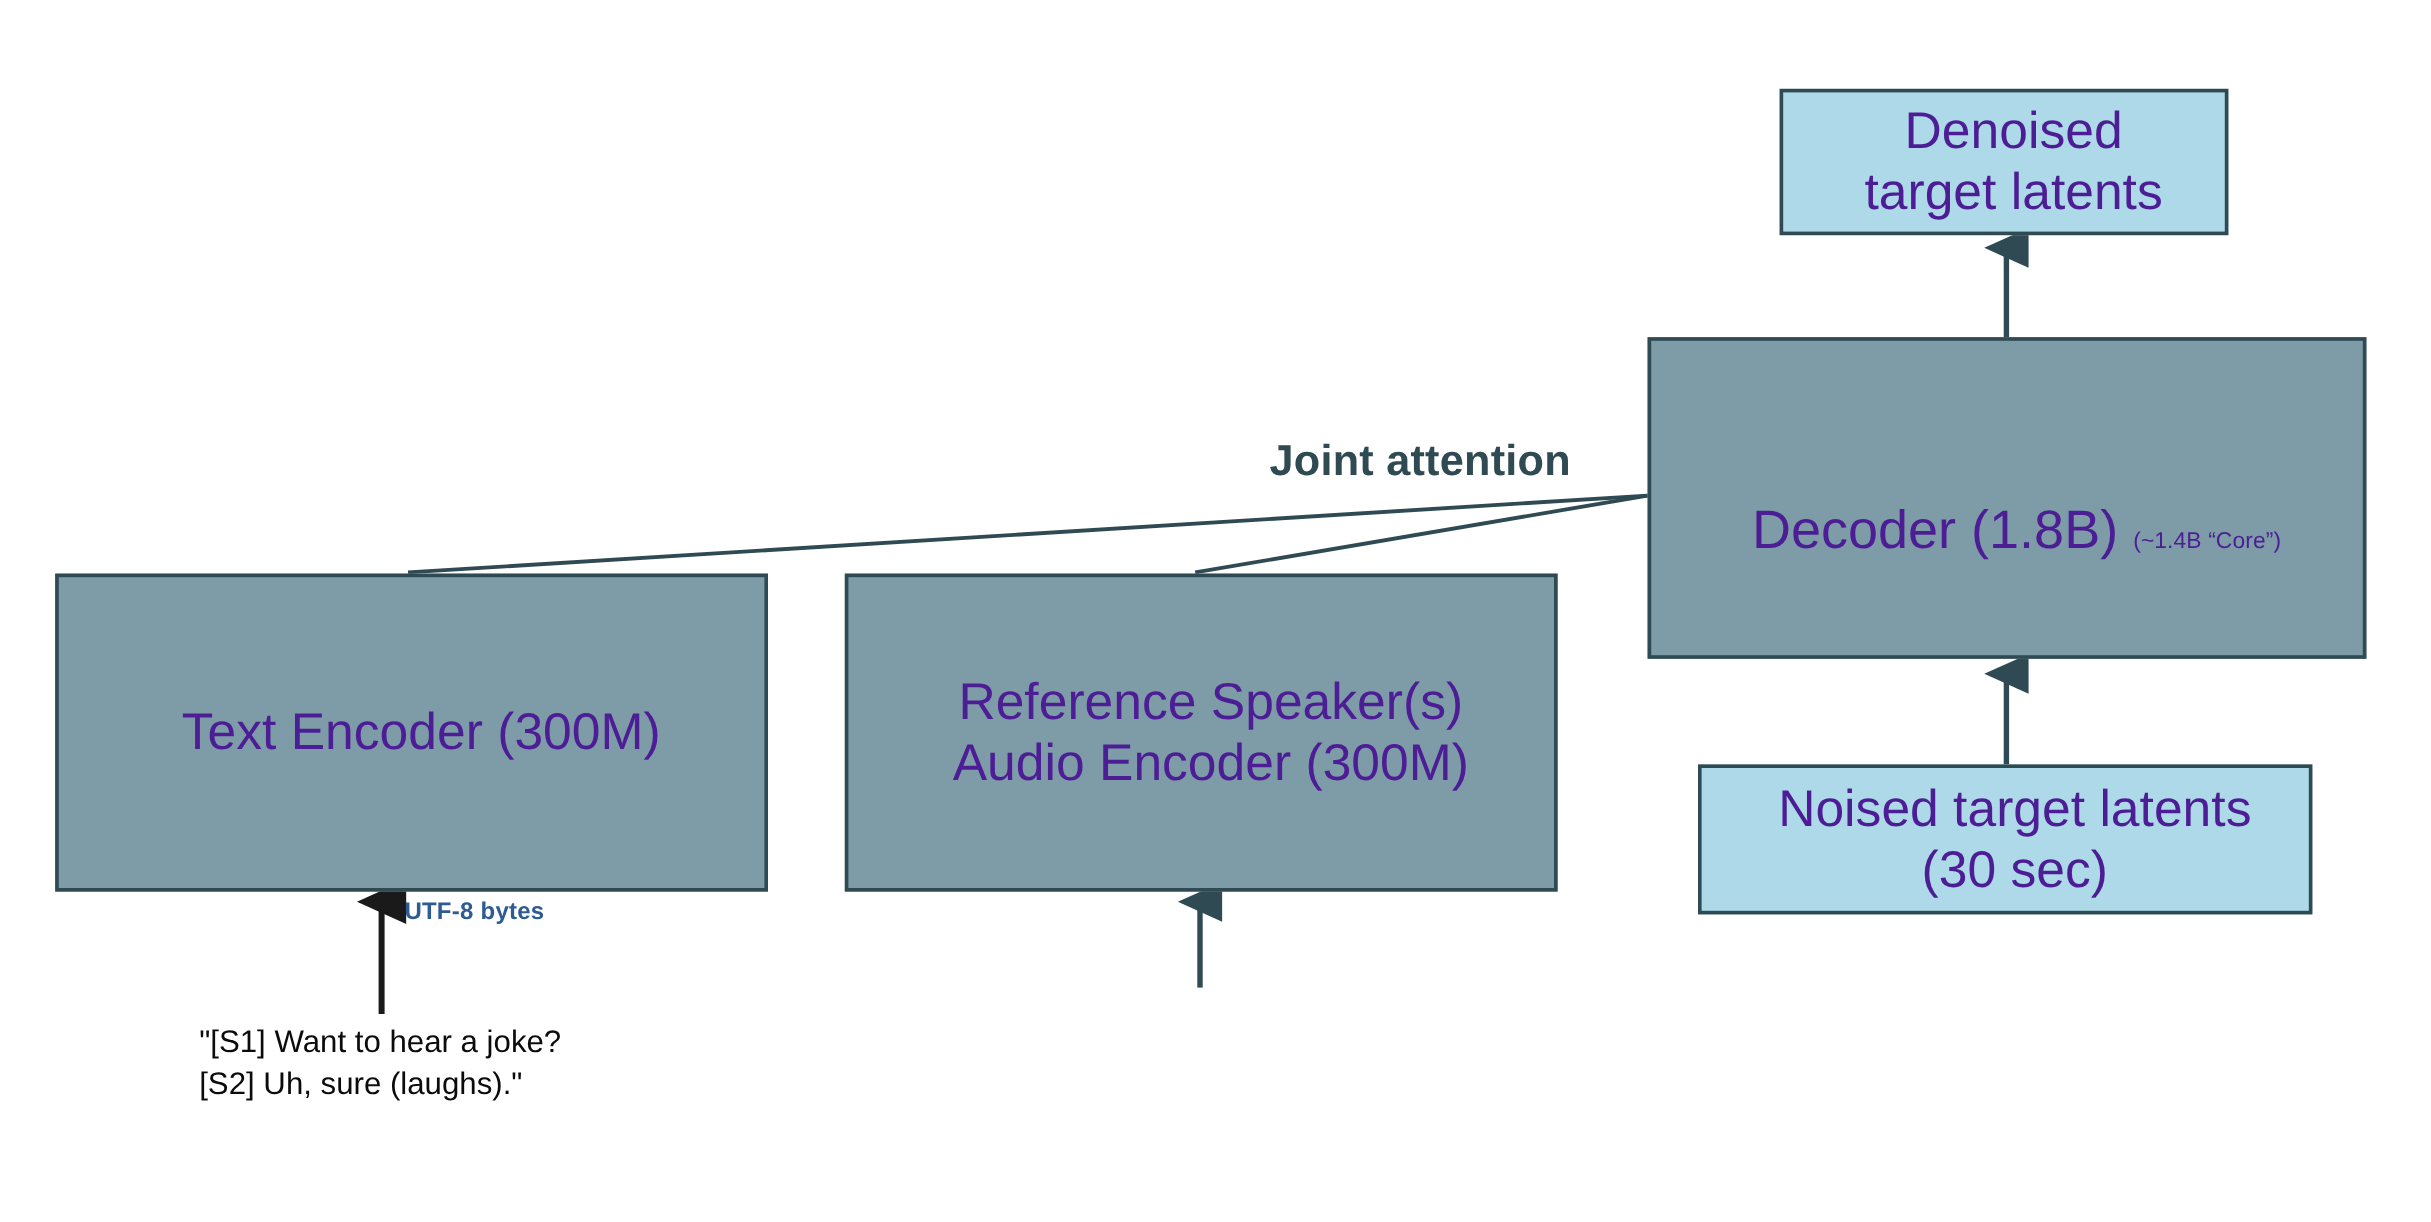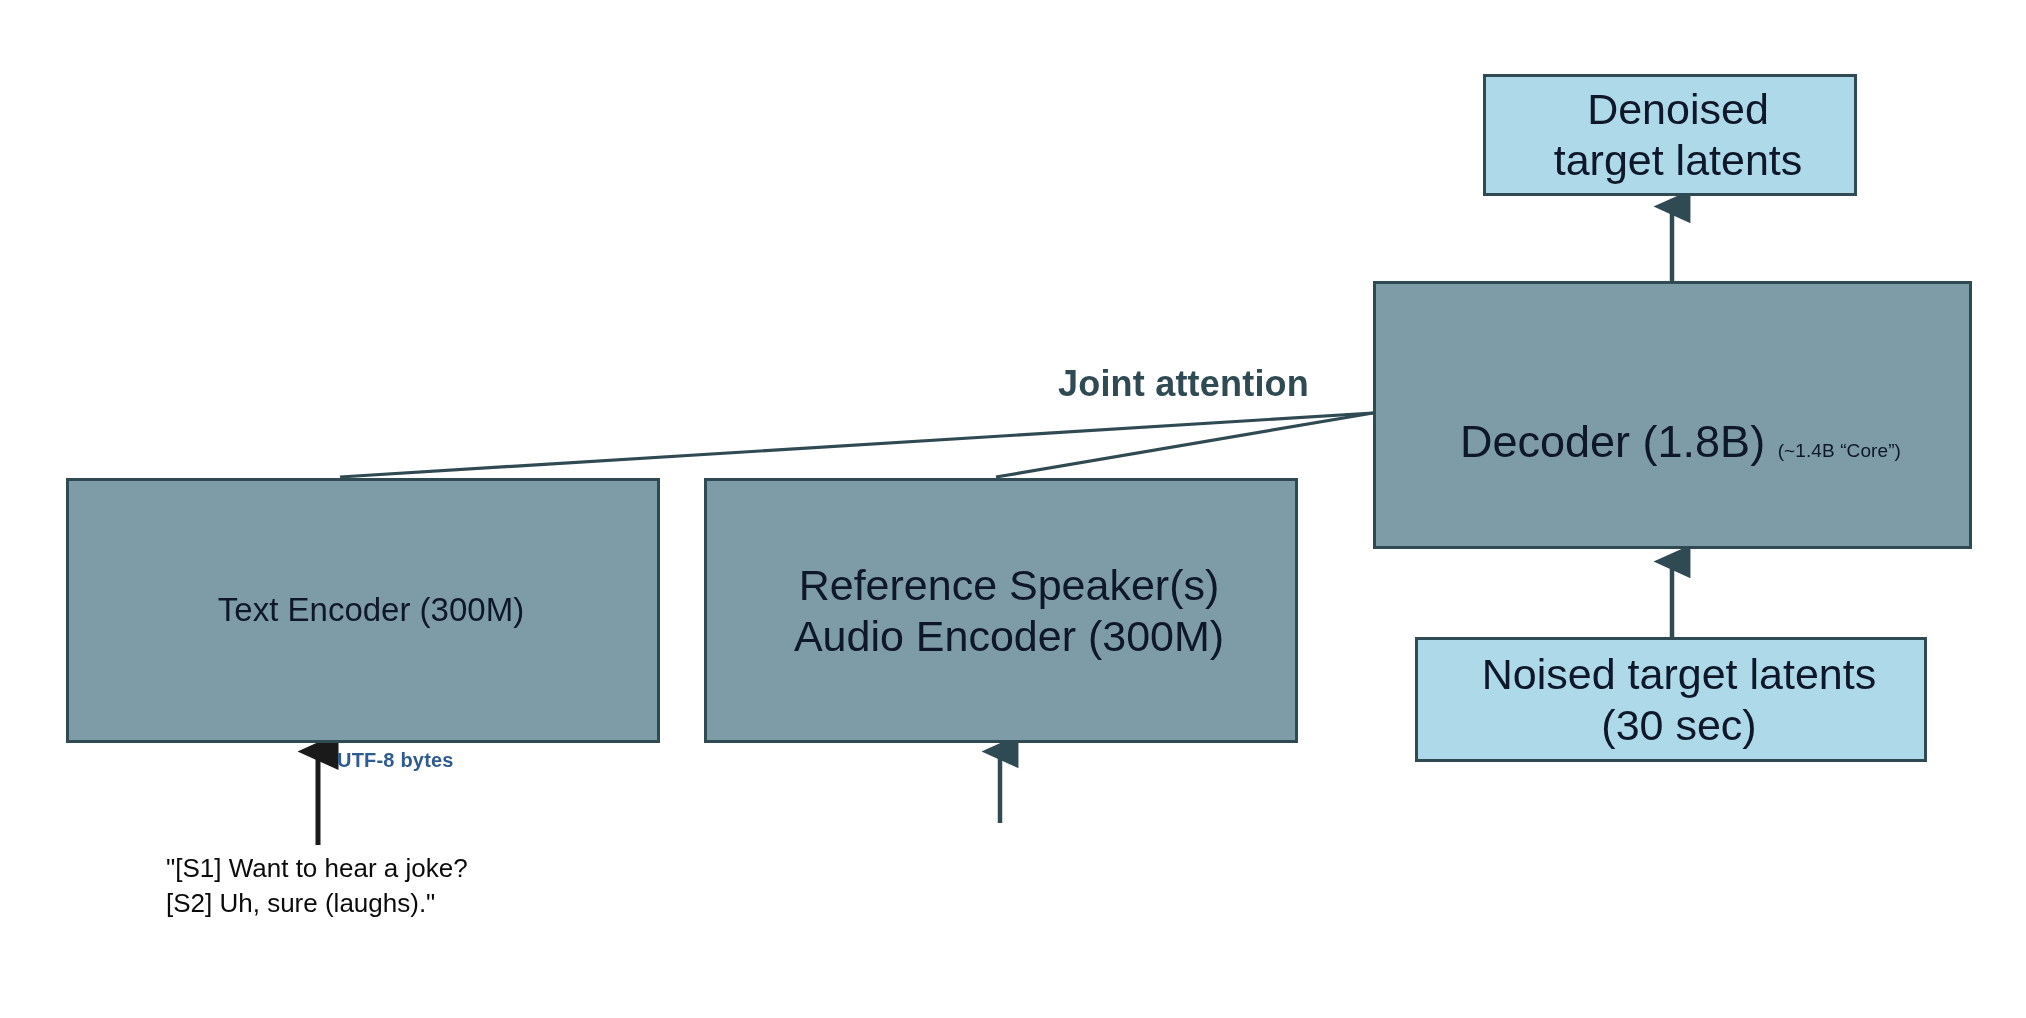--- a/index.html
+++ b/index.html
@@ -26,21 +26,21 @@
   }
   .node {
     position: absolute;
     box-sizing: border-box;
     border: 3px solid #2f4a52;
     display: flex;
     align-items: center;
     justify-content: center;
     text-align: center;
     line-height: 1.18;
-    color: #0f172a;
+    color: #4c1d95;
     white-space: pre-line;
     padding-left: 16px;
   }
   .node.blue   { background: #aed9e8; }
   .node.slate  { background: #7e9ca8; }
 
   
   #node-denoised {
     left: 1483px; top: 74px; width: 374px; height: 122px;
     font-size: 43px;
@@ -53,22 +53,21 @@
   #node-decoder .sub {
     font-size: 19px;
     letter-spacing: 0.1px;
   }
   #node-noised {
     left: 1415px; top: 637px; width: 512px; height: 125px;
     font-size: 43px;
   }
   #node-text-encoder {
     left: 46px; top: 478px; width: 594px; height: 265px;
-    font-size: 33px;
-    margin-left: 20px;
+    font-size: 43px;
   }
   #node-audio-encoder {
     left: 704px; top: 478px; width: 594px; height: 265px;
     font-size: 43px;
   }
   #node-ref-latents {
     left: 719px; top: 823px; width: 572px; height: 116px;
     font-size: 43px;
   }
 

